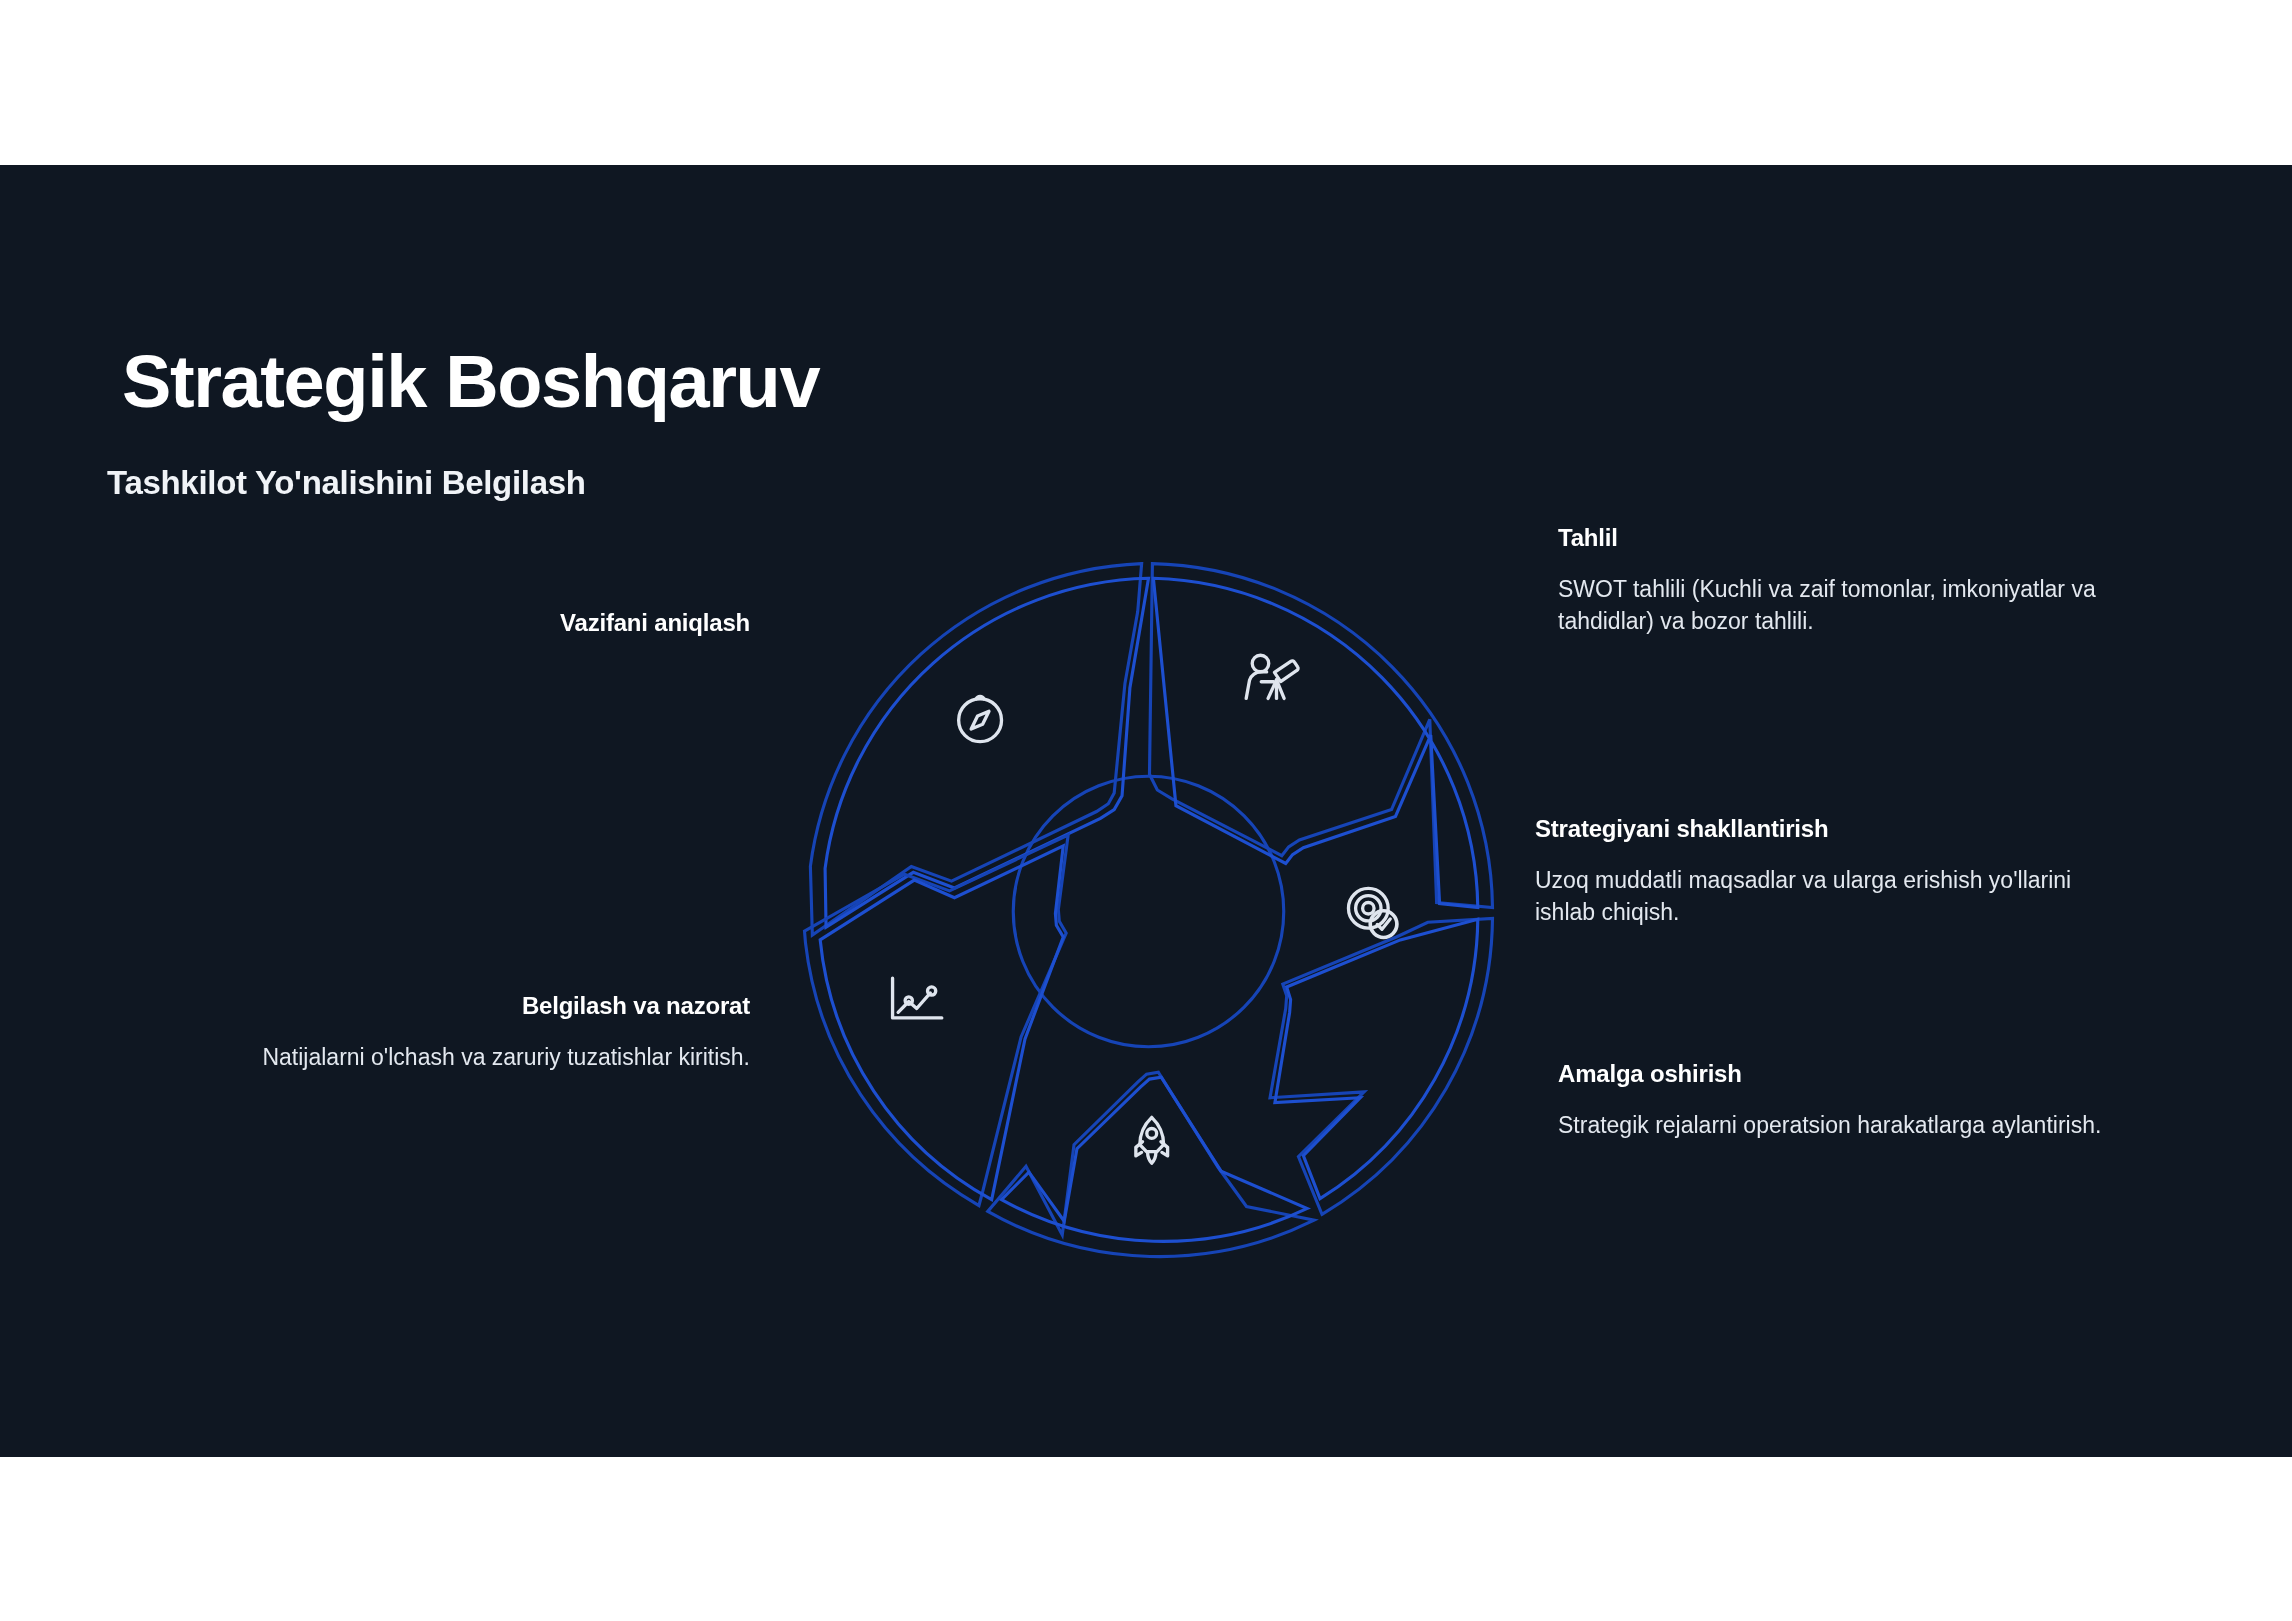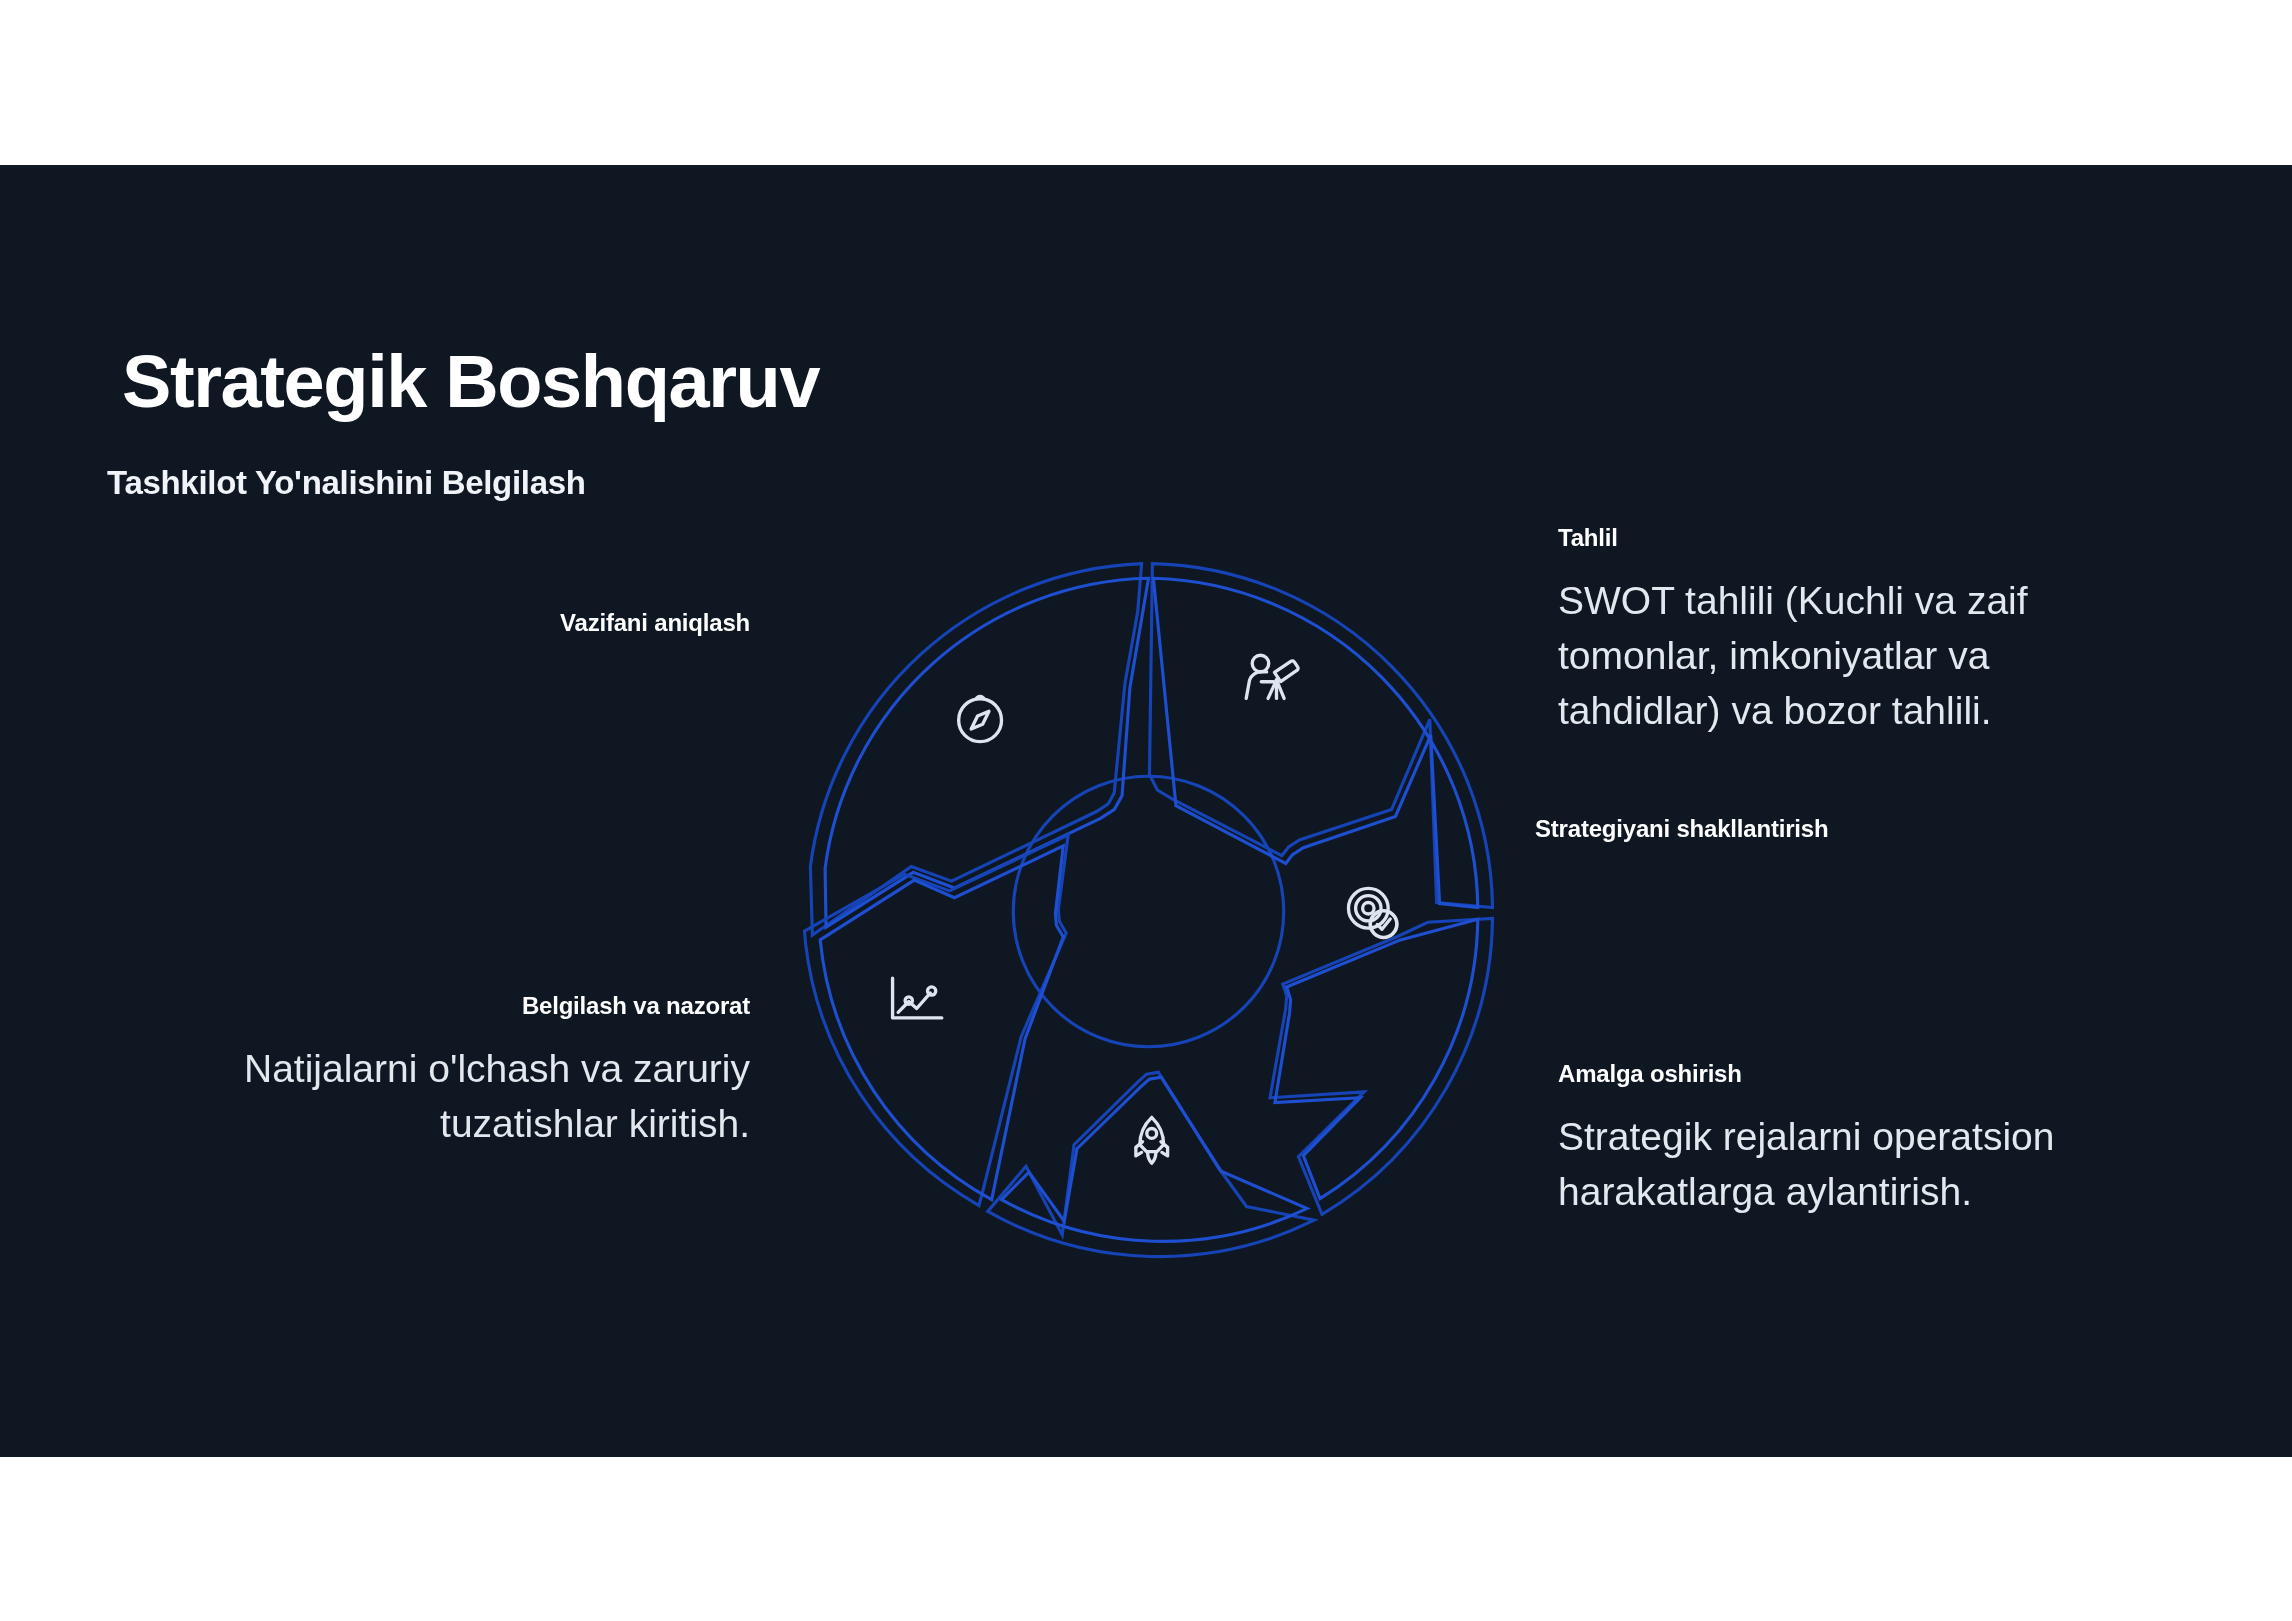--- a/index.html
+++ b/index.html
@@ -62,21 +62,21 @@
     font-weight: 700;
     color: #ffffff;
     letter-spacing: -0.2px;
     line-height: 1.25;
     margin: 0 0 19.6px 0;
     white-space: nowrap;
   }
   .item-title.wrap { white-space: normal; }
 
   .item-body {
-    font-size: 39px;
+    font-size: 23px;
     font-weight: 400;
     color: #e3e8ef;
     line-height: 1.42;
     margin: 0;
   }
 
   
   #diagram {
     position: absolute;
     left: 780px;
@@ -112,20 +112,21 @@
       <div class="item-body">Natijalarni o'lchash va zaruriy tuzatishlar kiritish.</div>
     </div>
 
     <div class="item col-right" style="top:358px;">
       <div class="item-title">Tahlil</div>
       <div class="item-body">SWOT tahlili (Kuchli va zaif tomonlar, imkoniyatlar va tahdidlar) va bozor tahlili.</div>
     </div>
 
     <div class="item col-right" style="top:649px; left:1535px;">
       <div class="item-title wrap">Strategiyani shakllantirish</div>
+      <div class="item-body">Uzoq muddatli maqsadlar va ularga erishish yo'llarini ishlab chiqish.</div>
     </div>
 
     <div class="item col-right" style="top:894px;">
       <div class="item-title">Amalga oshirish</div>
       <div class="item-body">Strategik rejalarni operatsion harakatlarga aylantirish.</div>
     </div>
 
     <div id="diagram">
       <svg viewBox="0 0 752 752" xmlns="http://www.w3.org/2000/svg">
 

